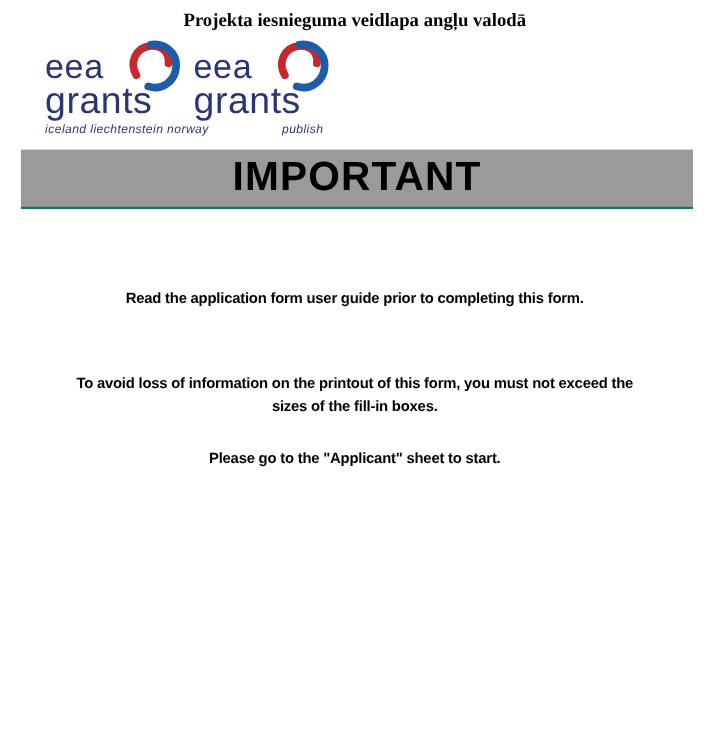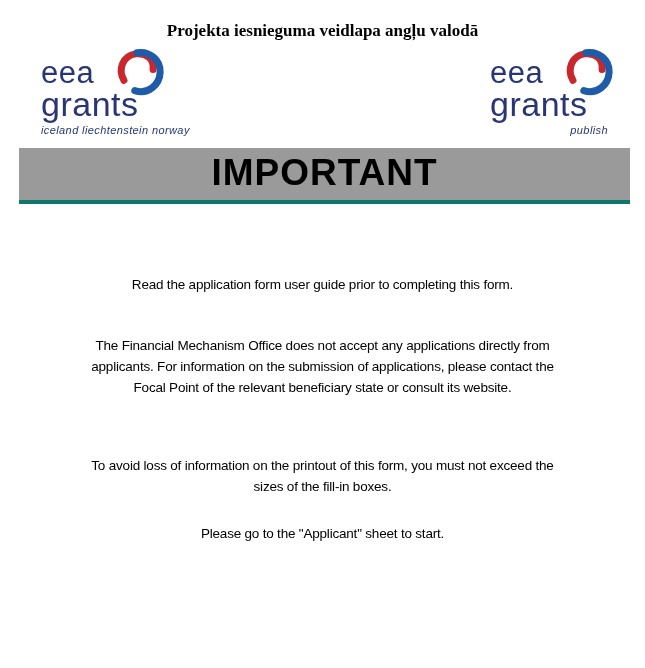--- a/index.html
+++ b/index.html
@@ -1,44 +1,45 @@
 <!DOCTYPE html>
 <html><head>
 <meta charset="utf-8">
 <style>
   html,body{margin:0;padding:0;}
   body{
     width:645px;height:668px;background:#ffffff;overflow:hidden;
     font-family:"Liberation Sans",sans-serif;color:#000;
   }
   .doc-title{
-    margin:0;padding-top:20px;text-align:center;
+    margin:0;padding-top:8px;text-align:center;
     font-family:"Liberation Serif",serif;font-weight:700;font-size:17px;line-height:21px;
   }
   .logo-row{
     margin-top:9px;height:88px;
-    display:flex;justify-content:space-between;
+    display:flex;justify-content:flex-start;
     padding:0 37px 0 41px;
+    gap:17px;
   }
   .logo{position:relative;width:118px;height:88px;color:#293673;}
   .logo .l1{position:absolute;left:0;top:7px;font-size:31px;line-height:1;letter-spacing:.5px;}
   .logo .l2{position:absolute;left:0;top:37px;font-size:34px;line-height:1;letter-spacing:.5px;}
   .logo .mark{position:absolute;right:-6px;top:-3px;width:54px;height:58px;}
   .logo .sub{position:absolute;left:0;right:0;bottom:2px;font-size:11px;letter-spacing:.4px;white-space:nowrap;font-style:italic;}
   .logo.right .sub{text-align:right;}
   .banner{
     margin:10px 15px 0 19px;height:52px;
-    background:#9a9a9a;border-bottom:4px solid #0f766e;
+    background:#9a9a9a;border-bottom:2px solid #0f766e;
     text-align:center;line-height:50px;
     font-size:37px;font-weight:700;letter-spacing:1px;color:#000;
   }
   .para{
     margin:0 auto;max-width:600px;
     text-align:center;white-space:pre-line;
-    font-size:13.5px;font-weight:400;line-height:21px;letter-spacing:-0.2px;
+    font-size:13.5px;font-weight:700;line-height:21px;letter-spacing:-0.2px;
   }
   .p1{margin-top:70px;}
   .p2{margin-top:40px;}
   .p3{margin-top:32px;}
   .p4{margin-top:31px;}
   .p5{margin-top:57px;}
   .p6{margin-top:26px;}
 </style>
 </head>
 <body>
@@ -67,20 +68,17 @@
       </svg>
       <span class="l2">grants</span>
       <span class="sub">publish</span>
     </div>
 
   </div>
 
   <div class="banner">IMPORTANT</div>
 
   <p class="para p1">Read the application form user guide prior to completing this form.</p>
-  <p class="para p2">The Financial Mechanism Office does not accept any applications directly from
-applicants. For information on the submission of applications, please contact the
-Focal Point of the relevant beneficiary state or consult its website.</p>
   <p class="para p5">To avoid loss of information on the printout of this form, you must not exceed the
 sizes of the fill-in boxes.</p>
   <p class="para p6">Please go to the "Applicant" sheet to start.</p>
 
 </div>
 
 </body></html>

